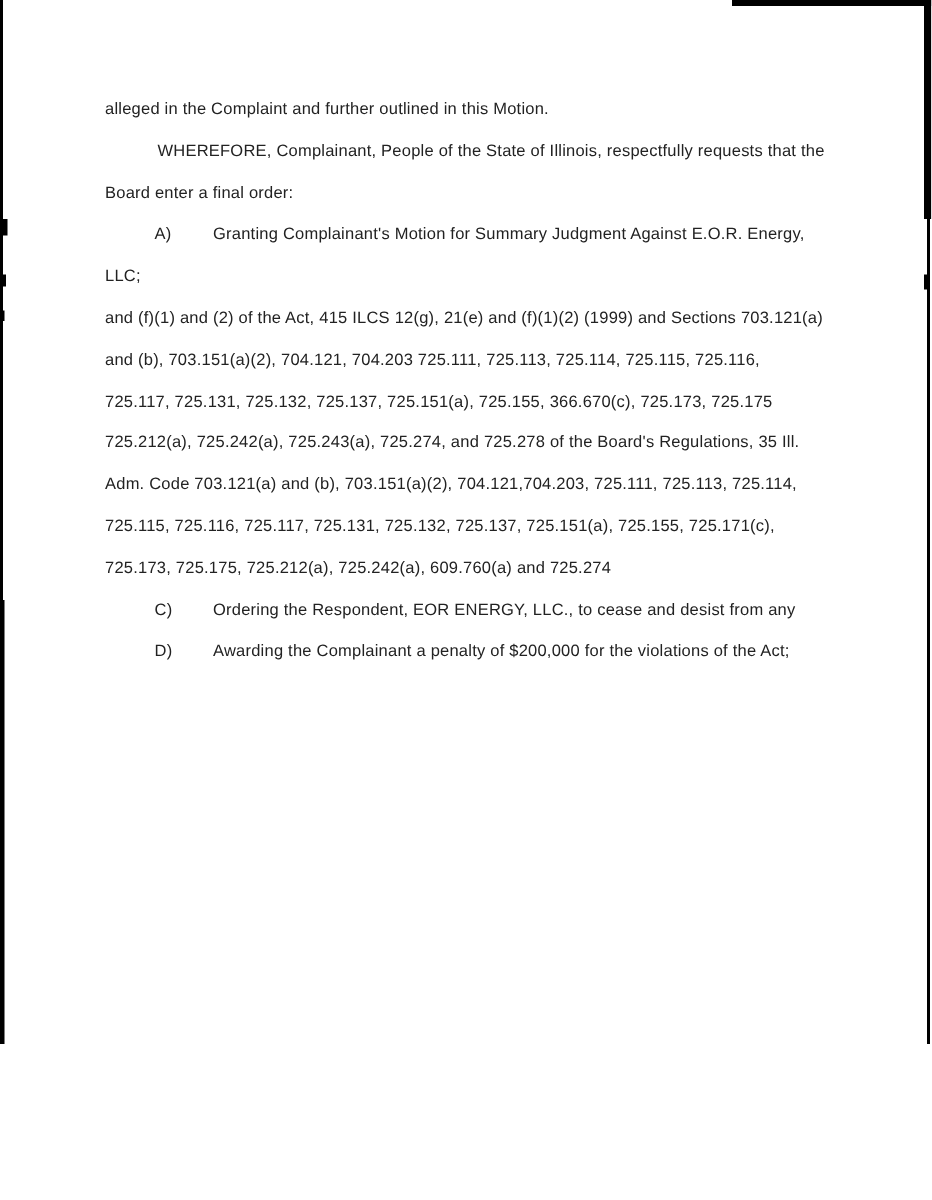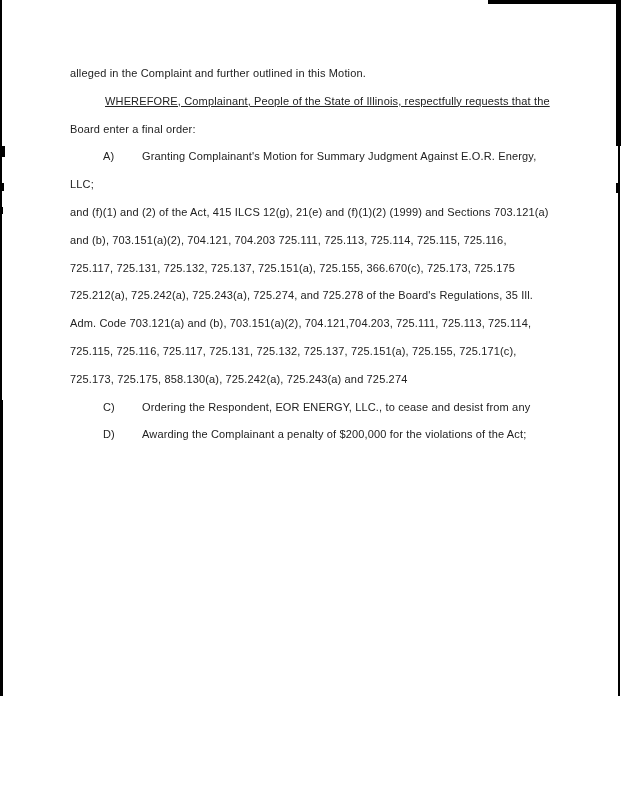--- a/index.html
+++ b/index.html
@@ -30,21 +30,20 @@
   .doc-line{
     height:27.8px;
     line-height:27.8px;
     font-size:11px;
     letter-spacing:0.15px;
     white-space:nowrap;
     color:var(--ink);
   }
   .doc-line.indent-paragraph{
     padding-left:35px;
-    text-decoration:underline;
   }
   .doc-line .list-label{
     display:inline-block;
     margin-left:33px;
     width:39px;
   }
   .page-number{
     position:absolute;
     left:0;
     right:6px;
@@ -65,21 +64,21 @@
         <div class="doc-line indent-paragraph"><span>WHEREFORE, Complainant, People of the State of Illinois, respectfully requests that the</span></div>
         <div class="doc-line"><span>Board enter a final order:</span></div>
         <div class="doc-line"><span class="list-label">A)</span><span>Granting Complainant's Motion for Summary Judgment Against E.O.R. Energy,</span></div>
         <div class="doc-line"><span>LLC;</span></div>
         <div class="doc-line"><span>and (f)(1) and (2) of the Act, 415 ILCS 12(g), 21(e) and (f)(1)(2) (1999) and Sections 703.121(a)</span></div>
         <div class="doc-line"><span>and (b), 703.151(a)(2), 704.121, 704.203 725.111, 725.113, 725.114, 725.115, 725.116,</span></div>
         <div class="doc-line"><span>725.117, 725.131, 725.132, 725.137, 725.151(a), 725.155, 366.670(c), 725.173, 725.175</span></div>
         <div class="doc-line"><span>725.212(a), 725.242(a), 725.243(a), 725.274, and 725.278 of the Board's Regulations, 35 Ill.</span></div>
         <div class="doc-line"><span>Adm. Code 703.121(a) and (b), 703.151(a)(2), 704.121,704.203, 725.111, 725.113, 725.114,</span></div>
         <div class="doc-line"><span>725.115, 725.116, 725.117, 725.131, 725.132, 725.137, 725.151(a), 725.155, 725.171(c),</span></div>
-        <div class="doc-line"><span>725.173, 725.175, 858.130(a), 725.242(a), 725.243(a) and 725.274</span></div>
+        <div class="doc-line"><span>725.173, 725.175, 725.212(a), 725.242(a), 609.760(a) and 725.274</span></div>
         <div class="doc-line"><span class="list-label">C)</span><span>Ordering the Respondent, EOR ENERGY, LLC., to cease and desist from any</span></div>
         <div class="doc-line"><span class="list-label">D)</span><span>Awarding the Complainant a penalty of $200,000 for the violations of the Act;</span></div>
       </div>
   </div>
   <div class="page-number">58</div>
 <div class="scan-artifact" style="left: 488px; top: 0px; width: 133px; height: 4px;"></div>
     <div class="scan-artifact" style="left: 616px; top: 0px; width: 5px; height: 146px;"></div>
     <div class="scan-artifact" style="left: 618px; top: 146px; width: 2px; height: 641px;"></div>
     <div class="scan-artifact" style="left: 616px; top: 183px; width: 4px; height: 10px;"></div>
     <div class="scan-artifact" style="left: 0px; top: 0px; width: 2px; height: 400px;"></div>

